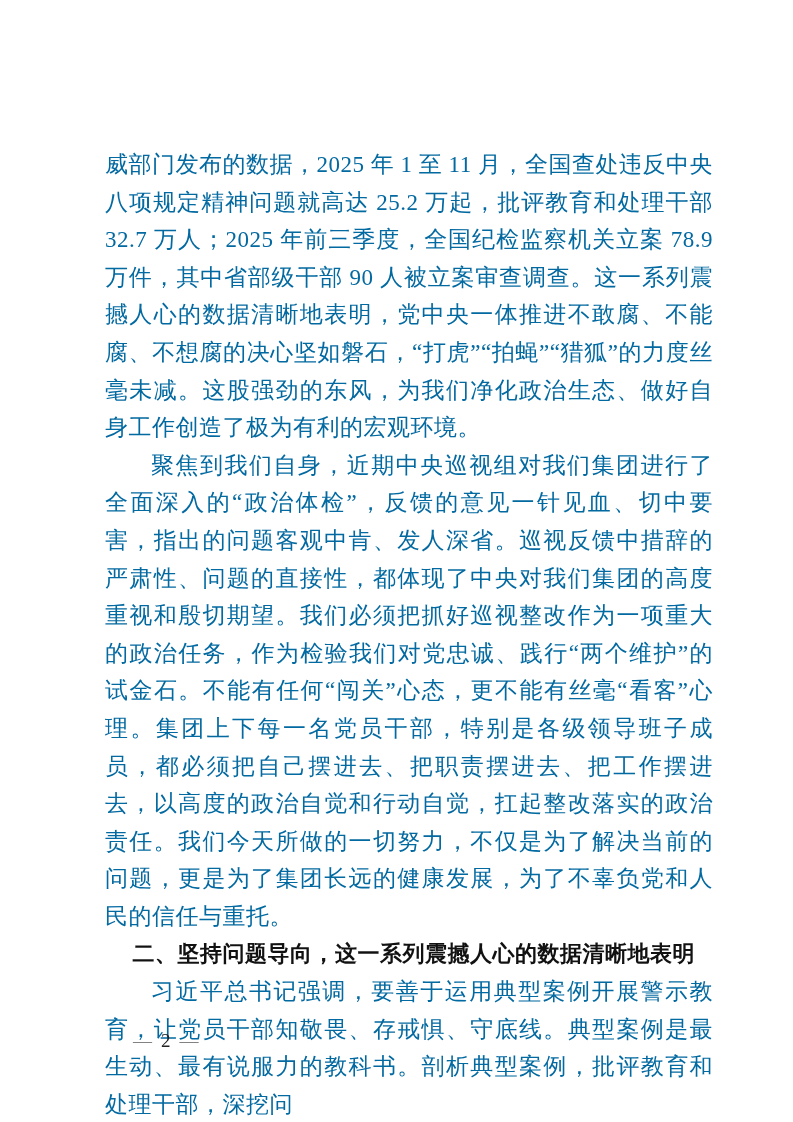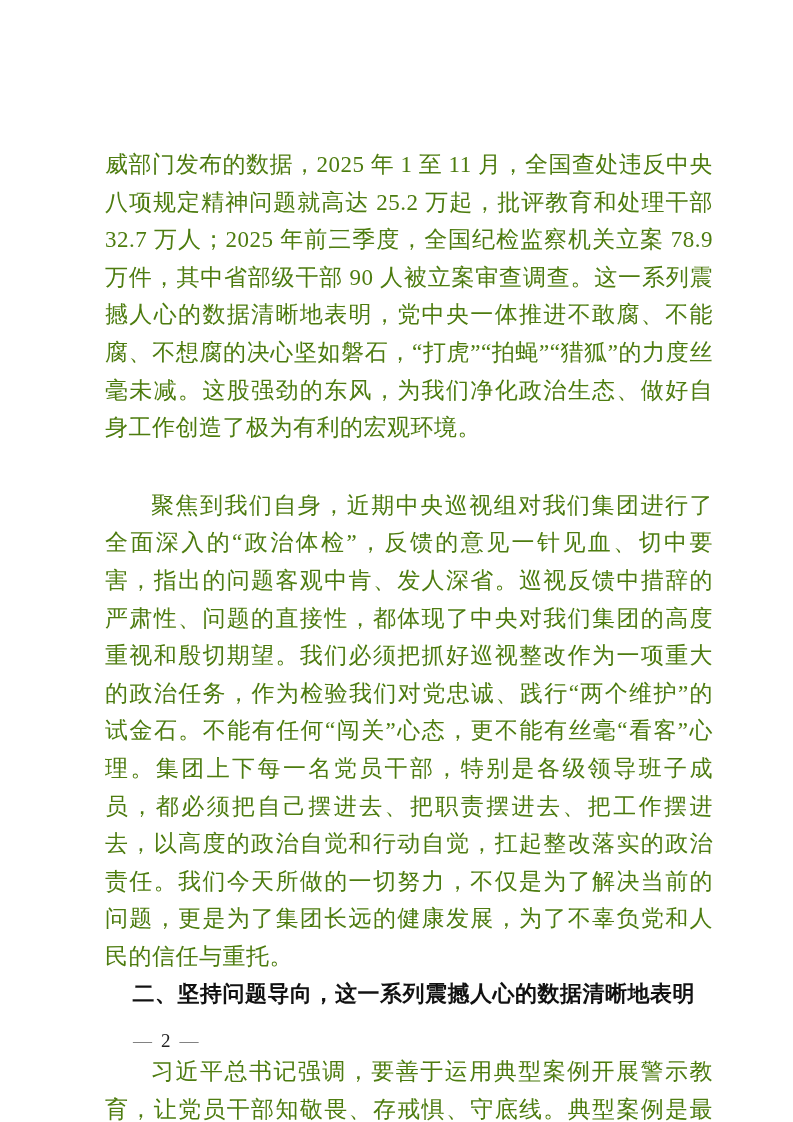--- a/index.html
+++ b/index.html
@@ -22,25 +22,24 @@
     left: 105px;
     width: 608px;
   }
   .para {
     margin: 0;
     font-size: 23px;
     line-height: 37.6px;
     text-align: justify;
     text-justify: inter-ideograph;
     letter-spacing: 0.5px;
-    color: #4d7c0f;
+    color: #0369a1;
   }
   .para.indent {
     text-indent: 2em;
-    margin-top: 40px;
   }
   .section-heading {
     margin: 0;
     font-family: "Liberation Sans", "DejaVu Sans", sans-serif;
     font-weight: bold;
     font-size: 22px;
     line-height: 37.6px;
     text-indent: 1.25em;
     letter-spacing: 0.5px;
     color: #111111;

